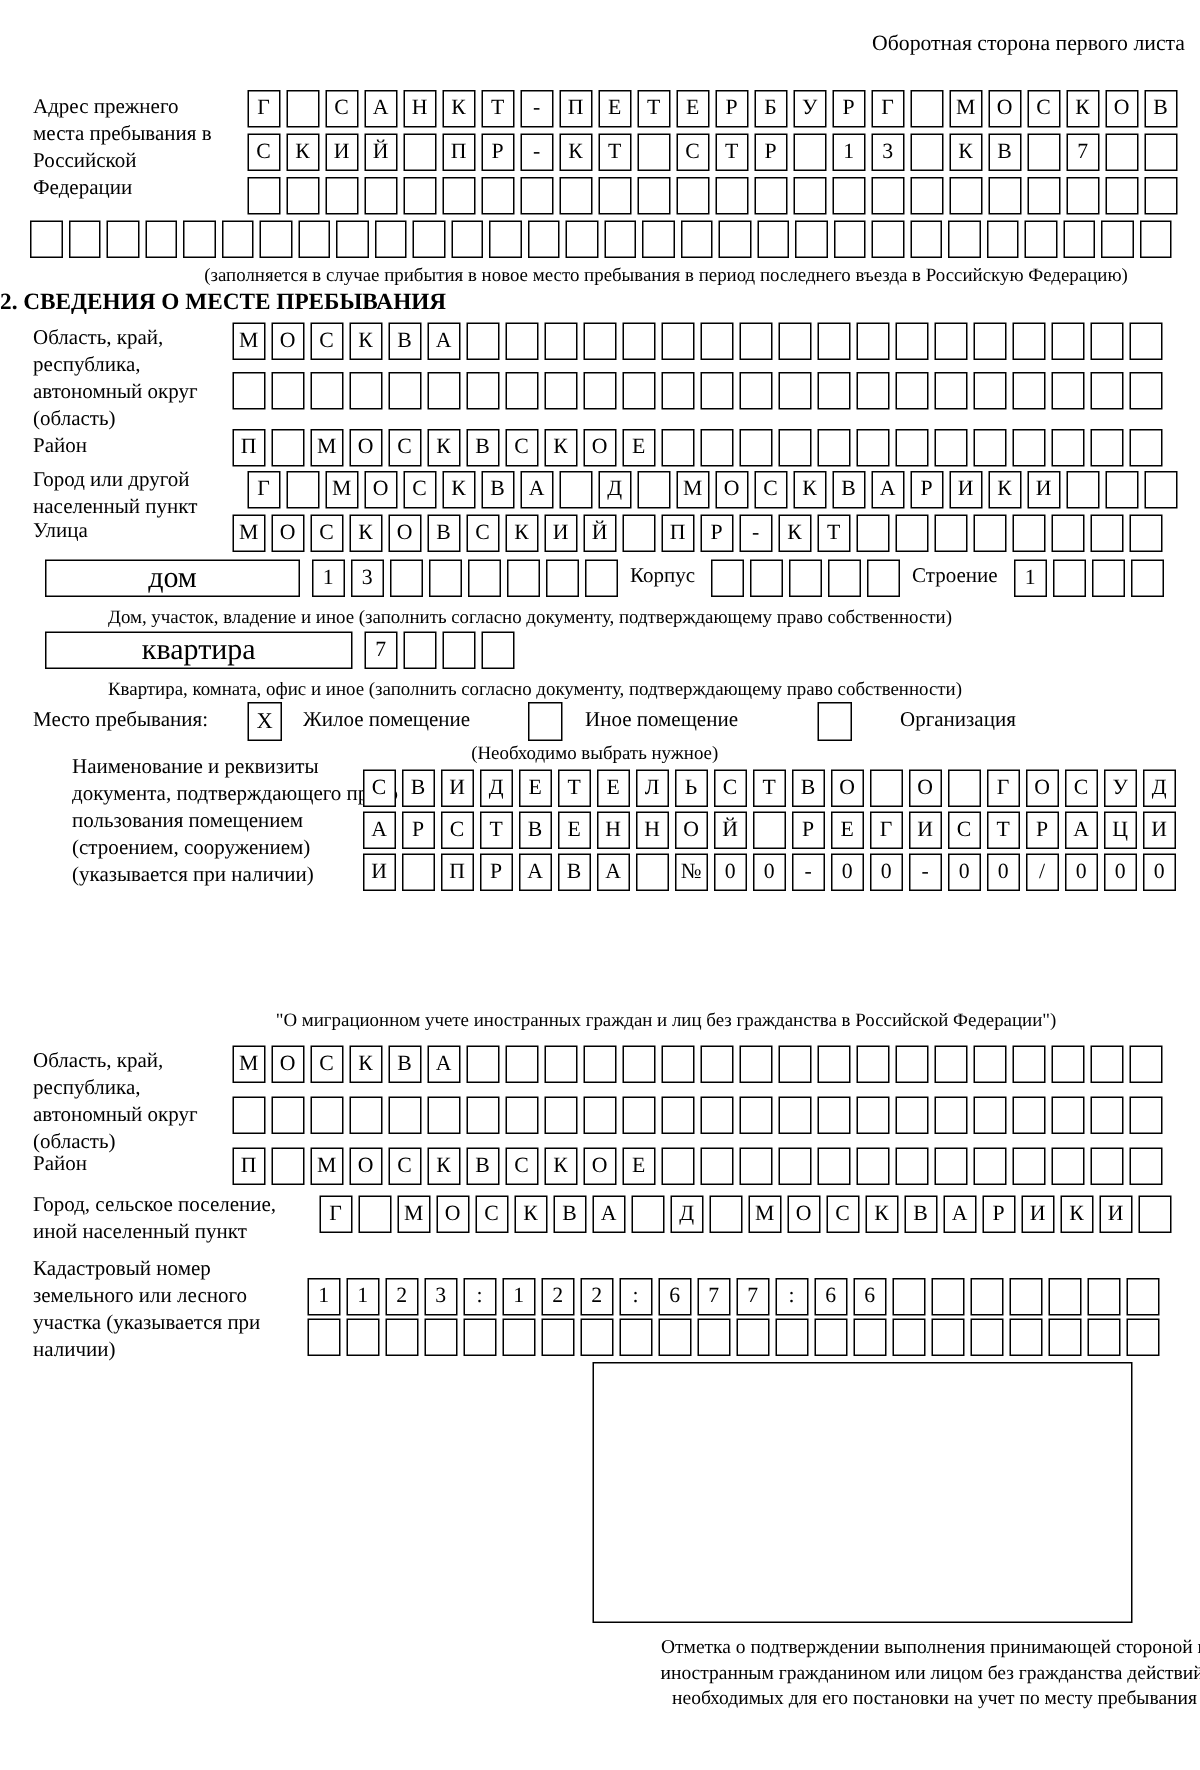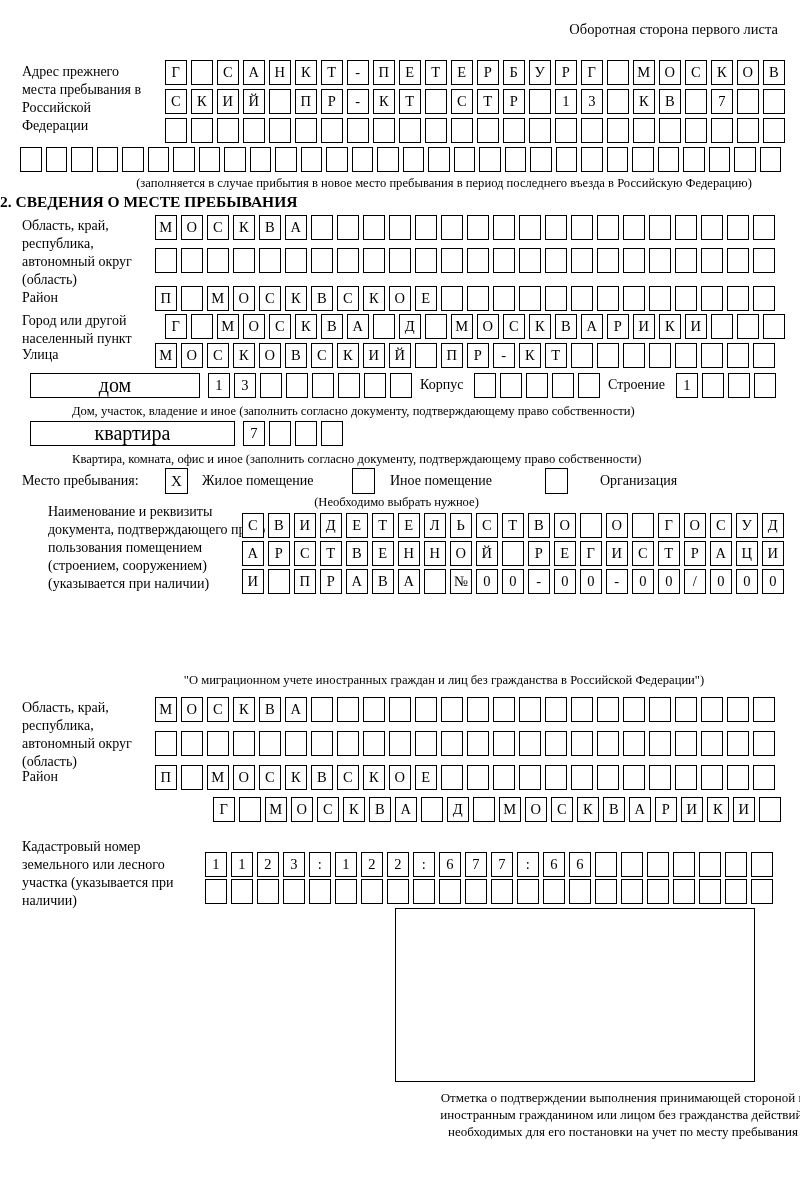--- a/index.html
+++ b/index.html
@@ -27,21 +27,21 @@
     display:flex; align-items:center; justify-content:center; font-size:15px; background:#fff;
   }
   .center { text-align:center; }
   .stampbox { box-sizing:border-box; border:1.7px solid #000; background:#fff; }
 </style>
 </head>
 <body>
 
 <div class="page">
 
-  <div class="abs lbl" style="top:20px; right:22px; font-size:14.5px;">Оборотная сторона первого листа</div>
+  <div class="abs lbl" style="top:20px; right:10px; font-size:14.5px;">Оборотная сторона первого листа</div>
 
   <div class="abs lbl" style="left:22px; top:63px; width:132px;">Адрес прежнего места пребывания в Российской Федерации</div>
   <div class="abs cells" style="left:165px; top:60px;">
       <span class="cell">Г</span>
       <span class="cell"></span>
       <span class="cell">С</span>
       <span class="cell">А</span>
       <span class="cell">Н</span>
       <span class="cell">К</span>
       <span class="cell">Т</span>
@@ -483,20 +483,21 @@
       <span class="cell"></span>
       <span class="cell"></span>
       <span class="cell"></span>
       <span class="cell"></span>
       <span class="cell"></span>
       <span class="cell"></span>
       <span class="cell"></span>
       <span class="cell"></span>
     </div>
 
+  <div class="abs lbl" style="left:22px; top:795px; width:185px;">Город, сельское поселение, иной населенный пункт</div>
   <div class="abs cells" style="left:213px; top:797px;">
       <span class="cell">Г</span>
       <span class="cell"></span>
       <span class="cell">М</span>
       <span class="cell">О</span>
       <span class="cell">С</span>
       <span class="cell">К</span>
       <span class="cell">В</span>
       <span class="cell">А</span>
       <span class="cell"></span>

